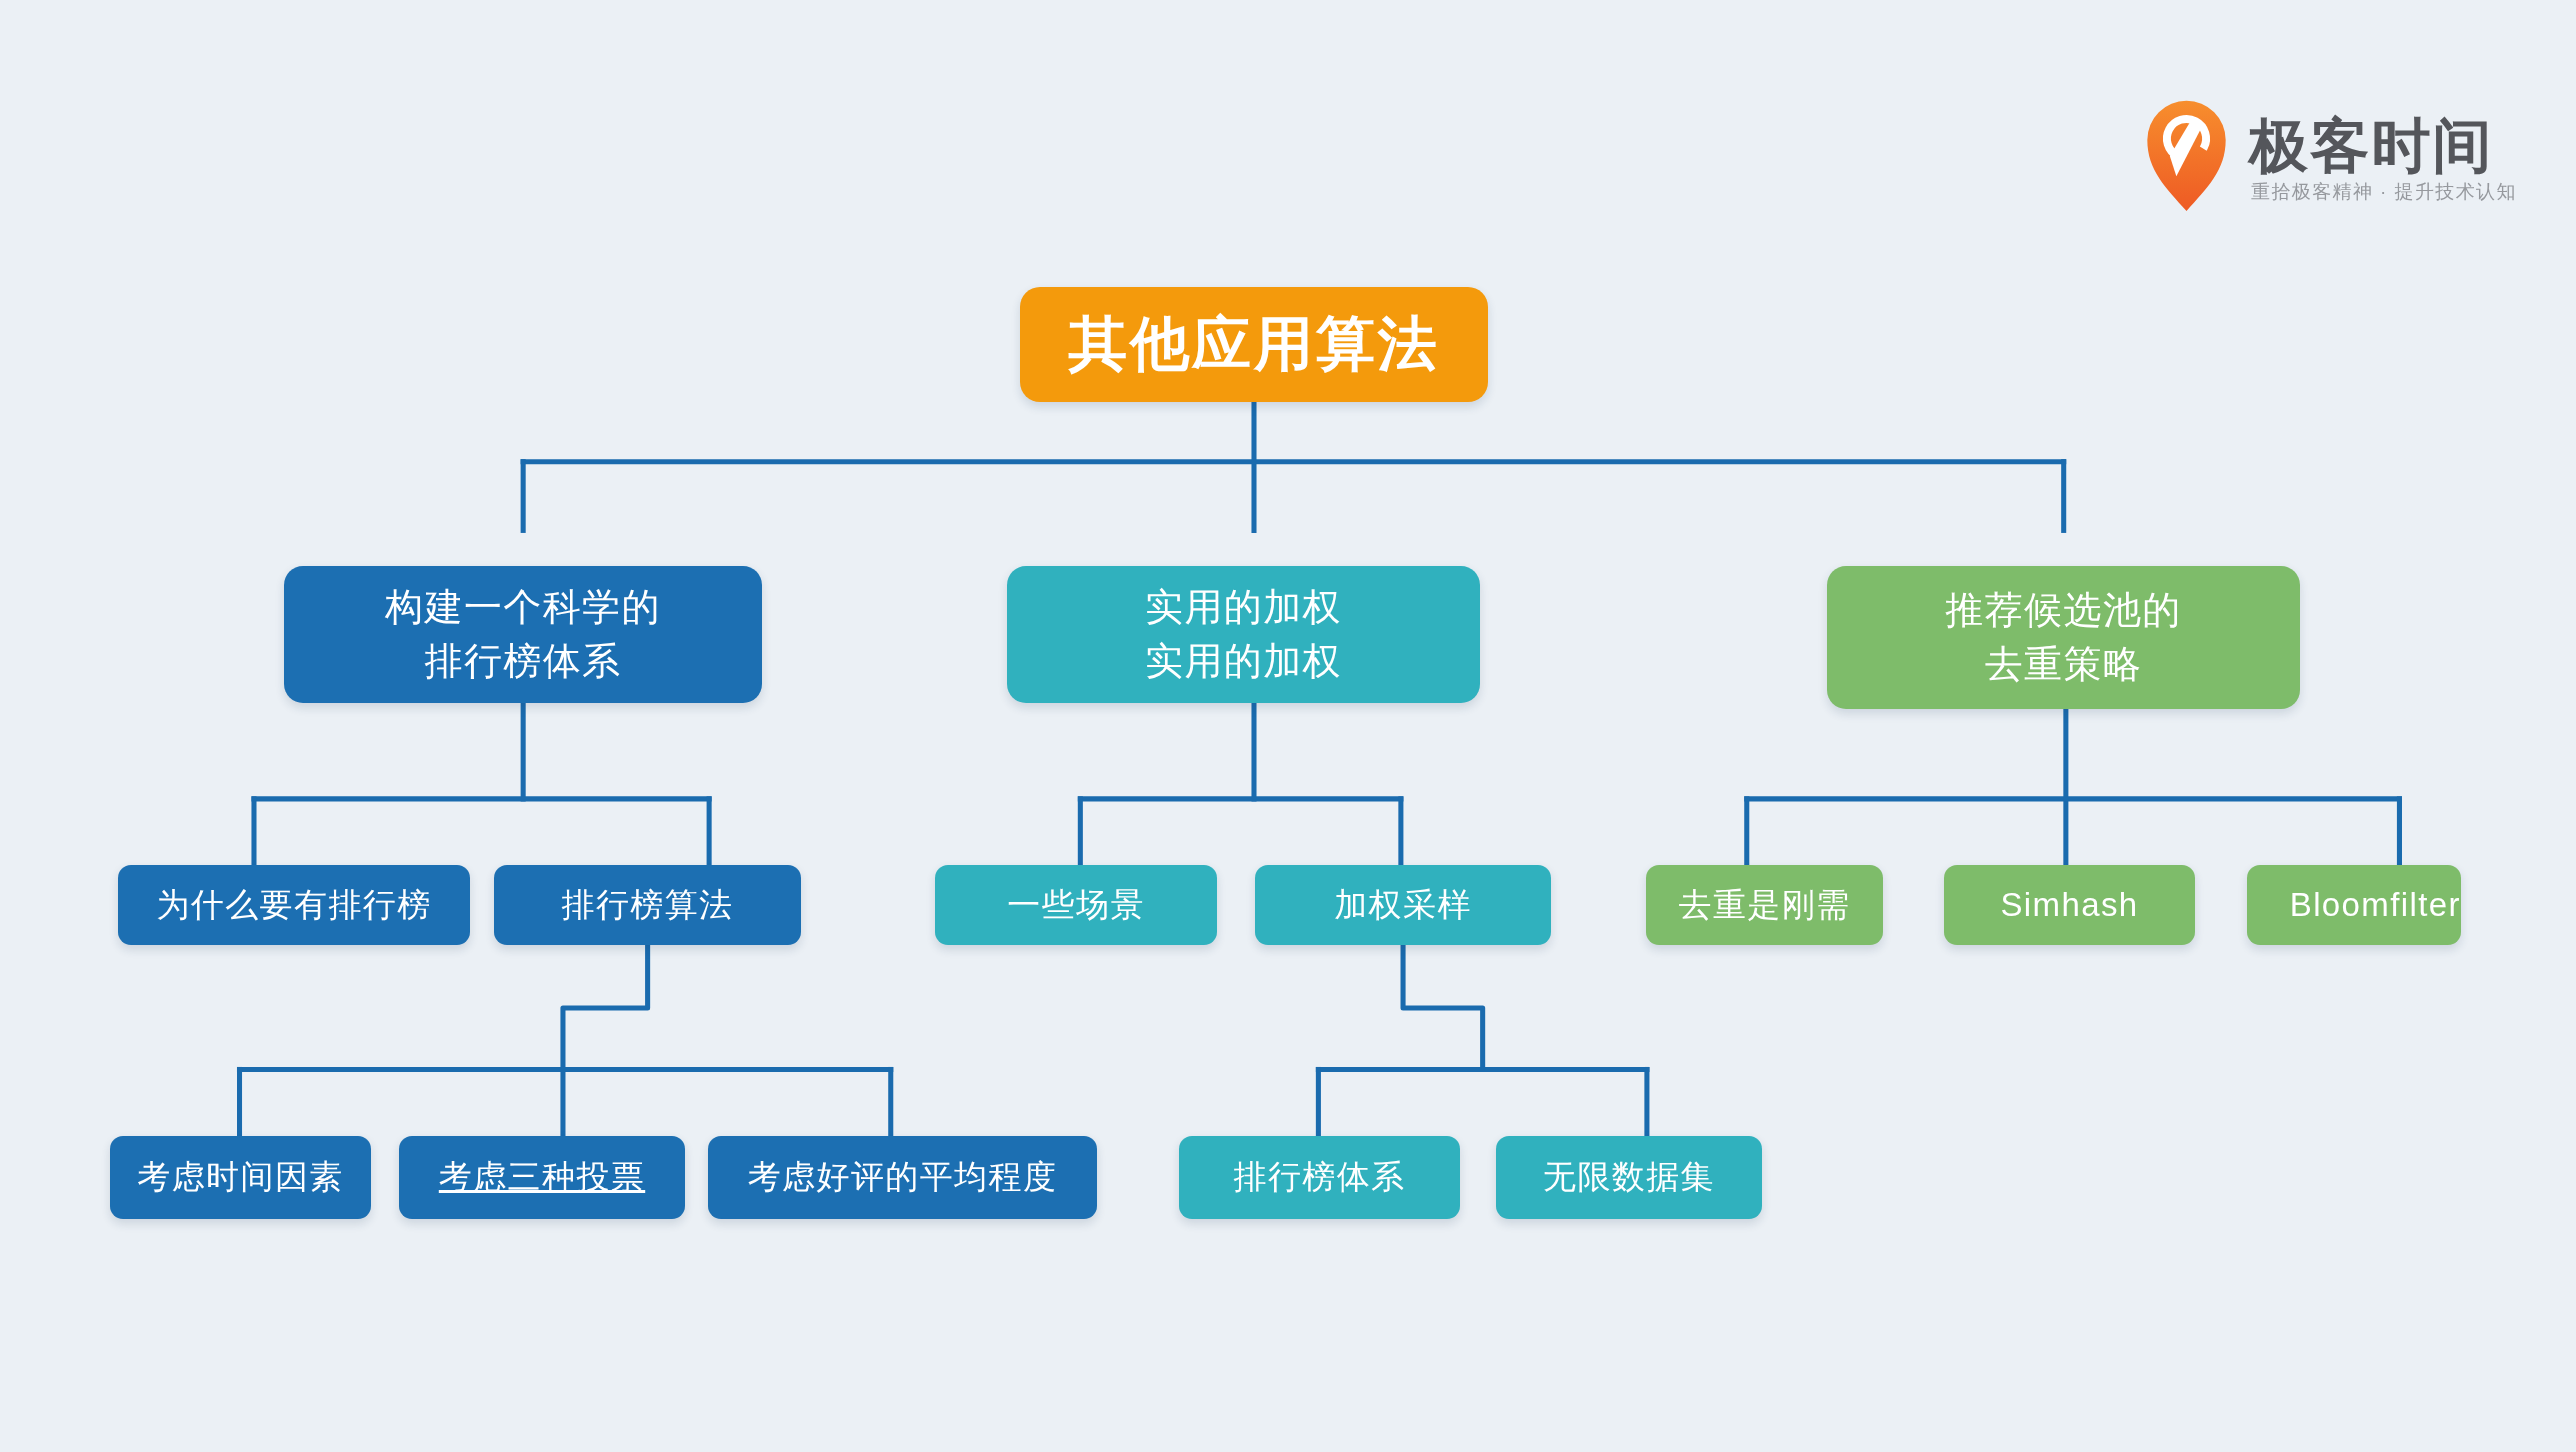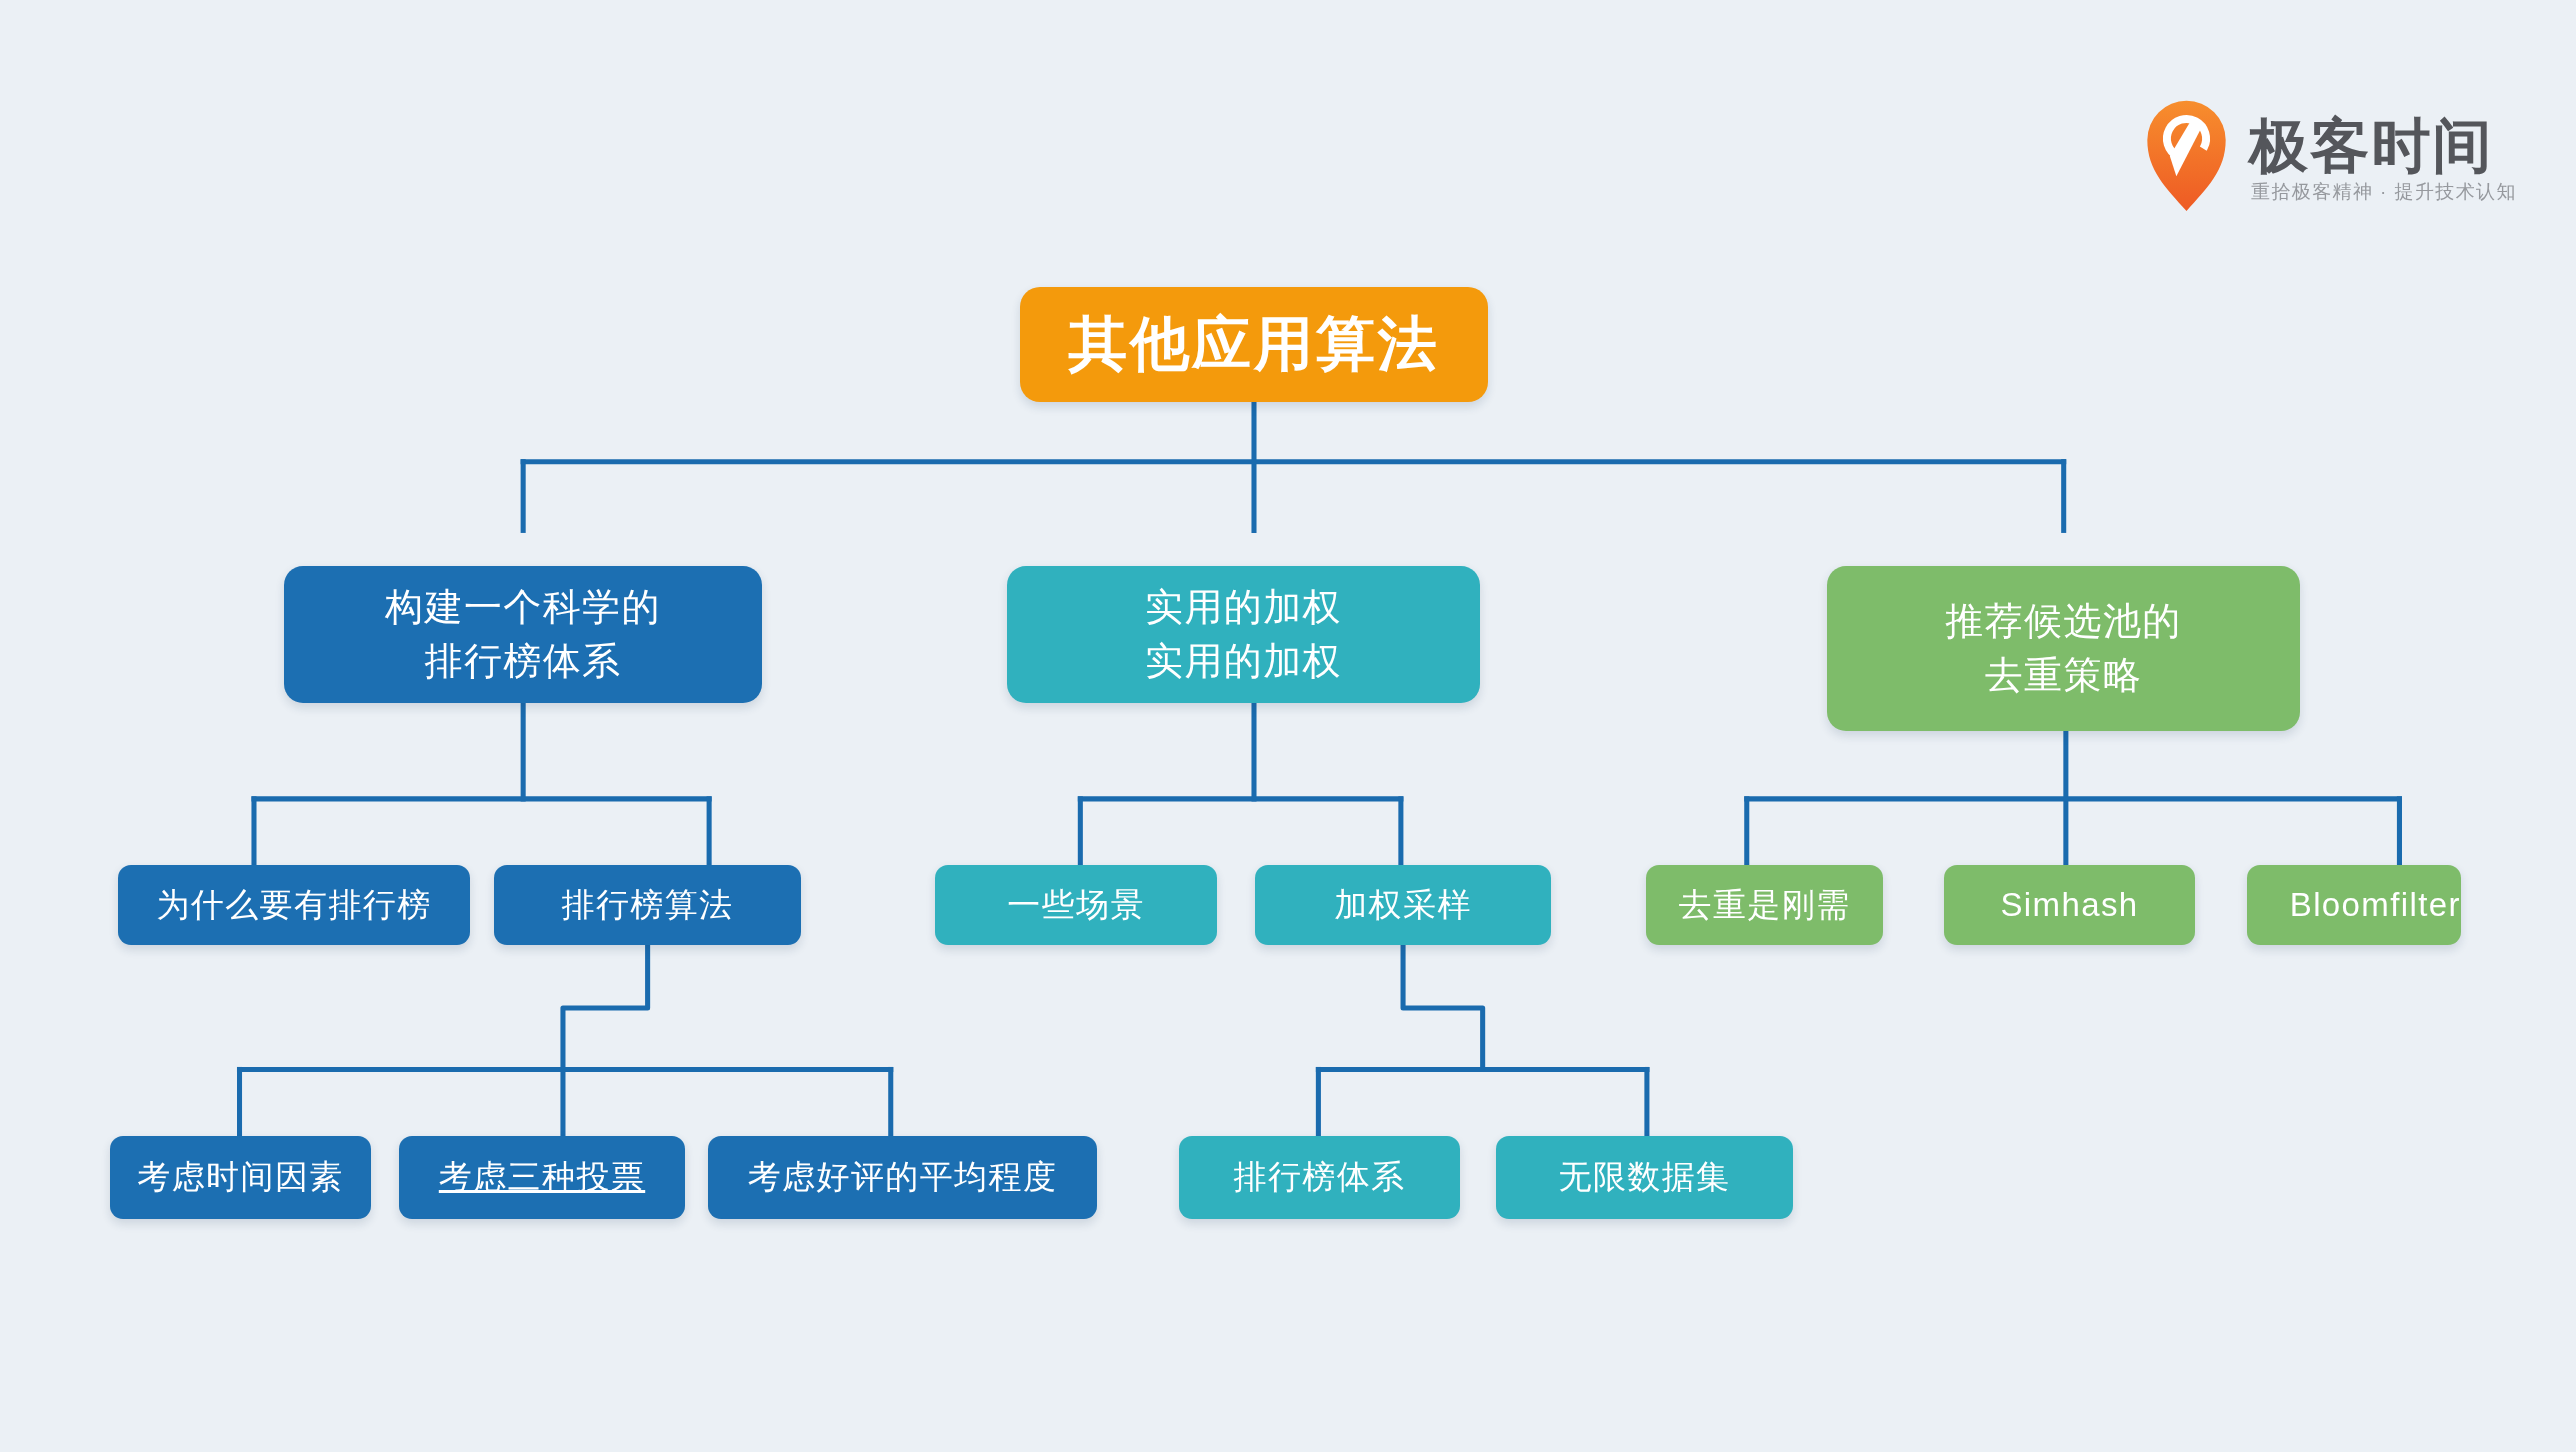--- a/index.html
+++ b/index.html
@@ -84,21 +84,21 @@
   </div>
 
   <div class="node blue branch" style="left:284px;top:530px;width:478px;height:137px;">
     <div>构建一个科学的</div>
     <div>排行榜体系</div>
   </div>
   <div class="node teal branch" style="left:1007px;top:530px;width:473px;height:137px;">
     <div>实用的加权</div>
     <div>实用的加权</div>
   </div>
-  <div class="node green branch" style="left:1827px;top:530px;width:473px;height:165px;">
+  <div class="node green branch" style="left:1827px;top:530px;width:473px;height:143px;">
     <div>推荐候选池的</div>
     <div>去重策略</div>
   </div>
 
   <div class="node blue leaf" style="left:118px;top:865px;width:352px;height:80px;">
     <span>为什么要有排行榜</span>
   </div>
   <div class="node blue leaf" style="left:494px;top:865px;width:307px;height:80px;">
     <span>排行榜算法</span>
   </div>
@@ -123,21 +123,21 @@
   </div>
   <div class="node blue leaf" style="left:399px;top:1136px;width:286px;height:83px;text-decoration:underline;">
     <span>考虑三种投票</span>
   </div>
   <div class="node blue leaf" style="left:708px;top:1136px;width:389px;height:83px;">
     <span>考虑好评的平均程度</span>
   </div>
   <div class="node teal leaf" style="left:1179px;top:1136px;width:281px;height:83px;">
     <span>排行榜体系</span>
   </div>
-  <div class="node teal leaf" style="left:1496px;top:1136px;width:297px;height:83px;">
+  <div class="node teal leaf" style="left:1496px;top:1136px;width:266px;height:83px;">
     <span>无限数据集</span>
   </div>
 
   <div class="logo">
     <svg class="pin" width="93" height="119" viewBox="0 0 128 164">
       <defs>
         <linearGradient id="gt" x1="0" y1="0" x2="0" y2="1">
           <stop offset="0" stop-color="#F78E2D"></stop>
           <stop offset="1" stop-color="#EE5A24"></stop>
         </linearGradient>

